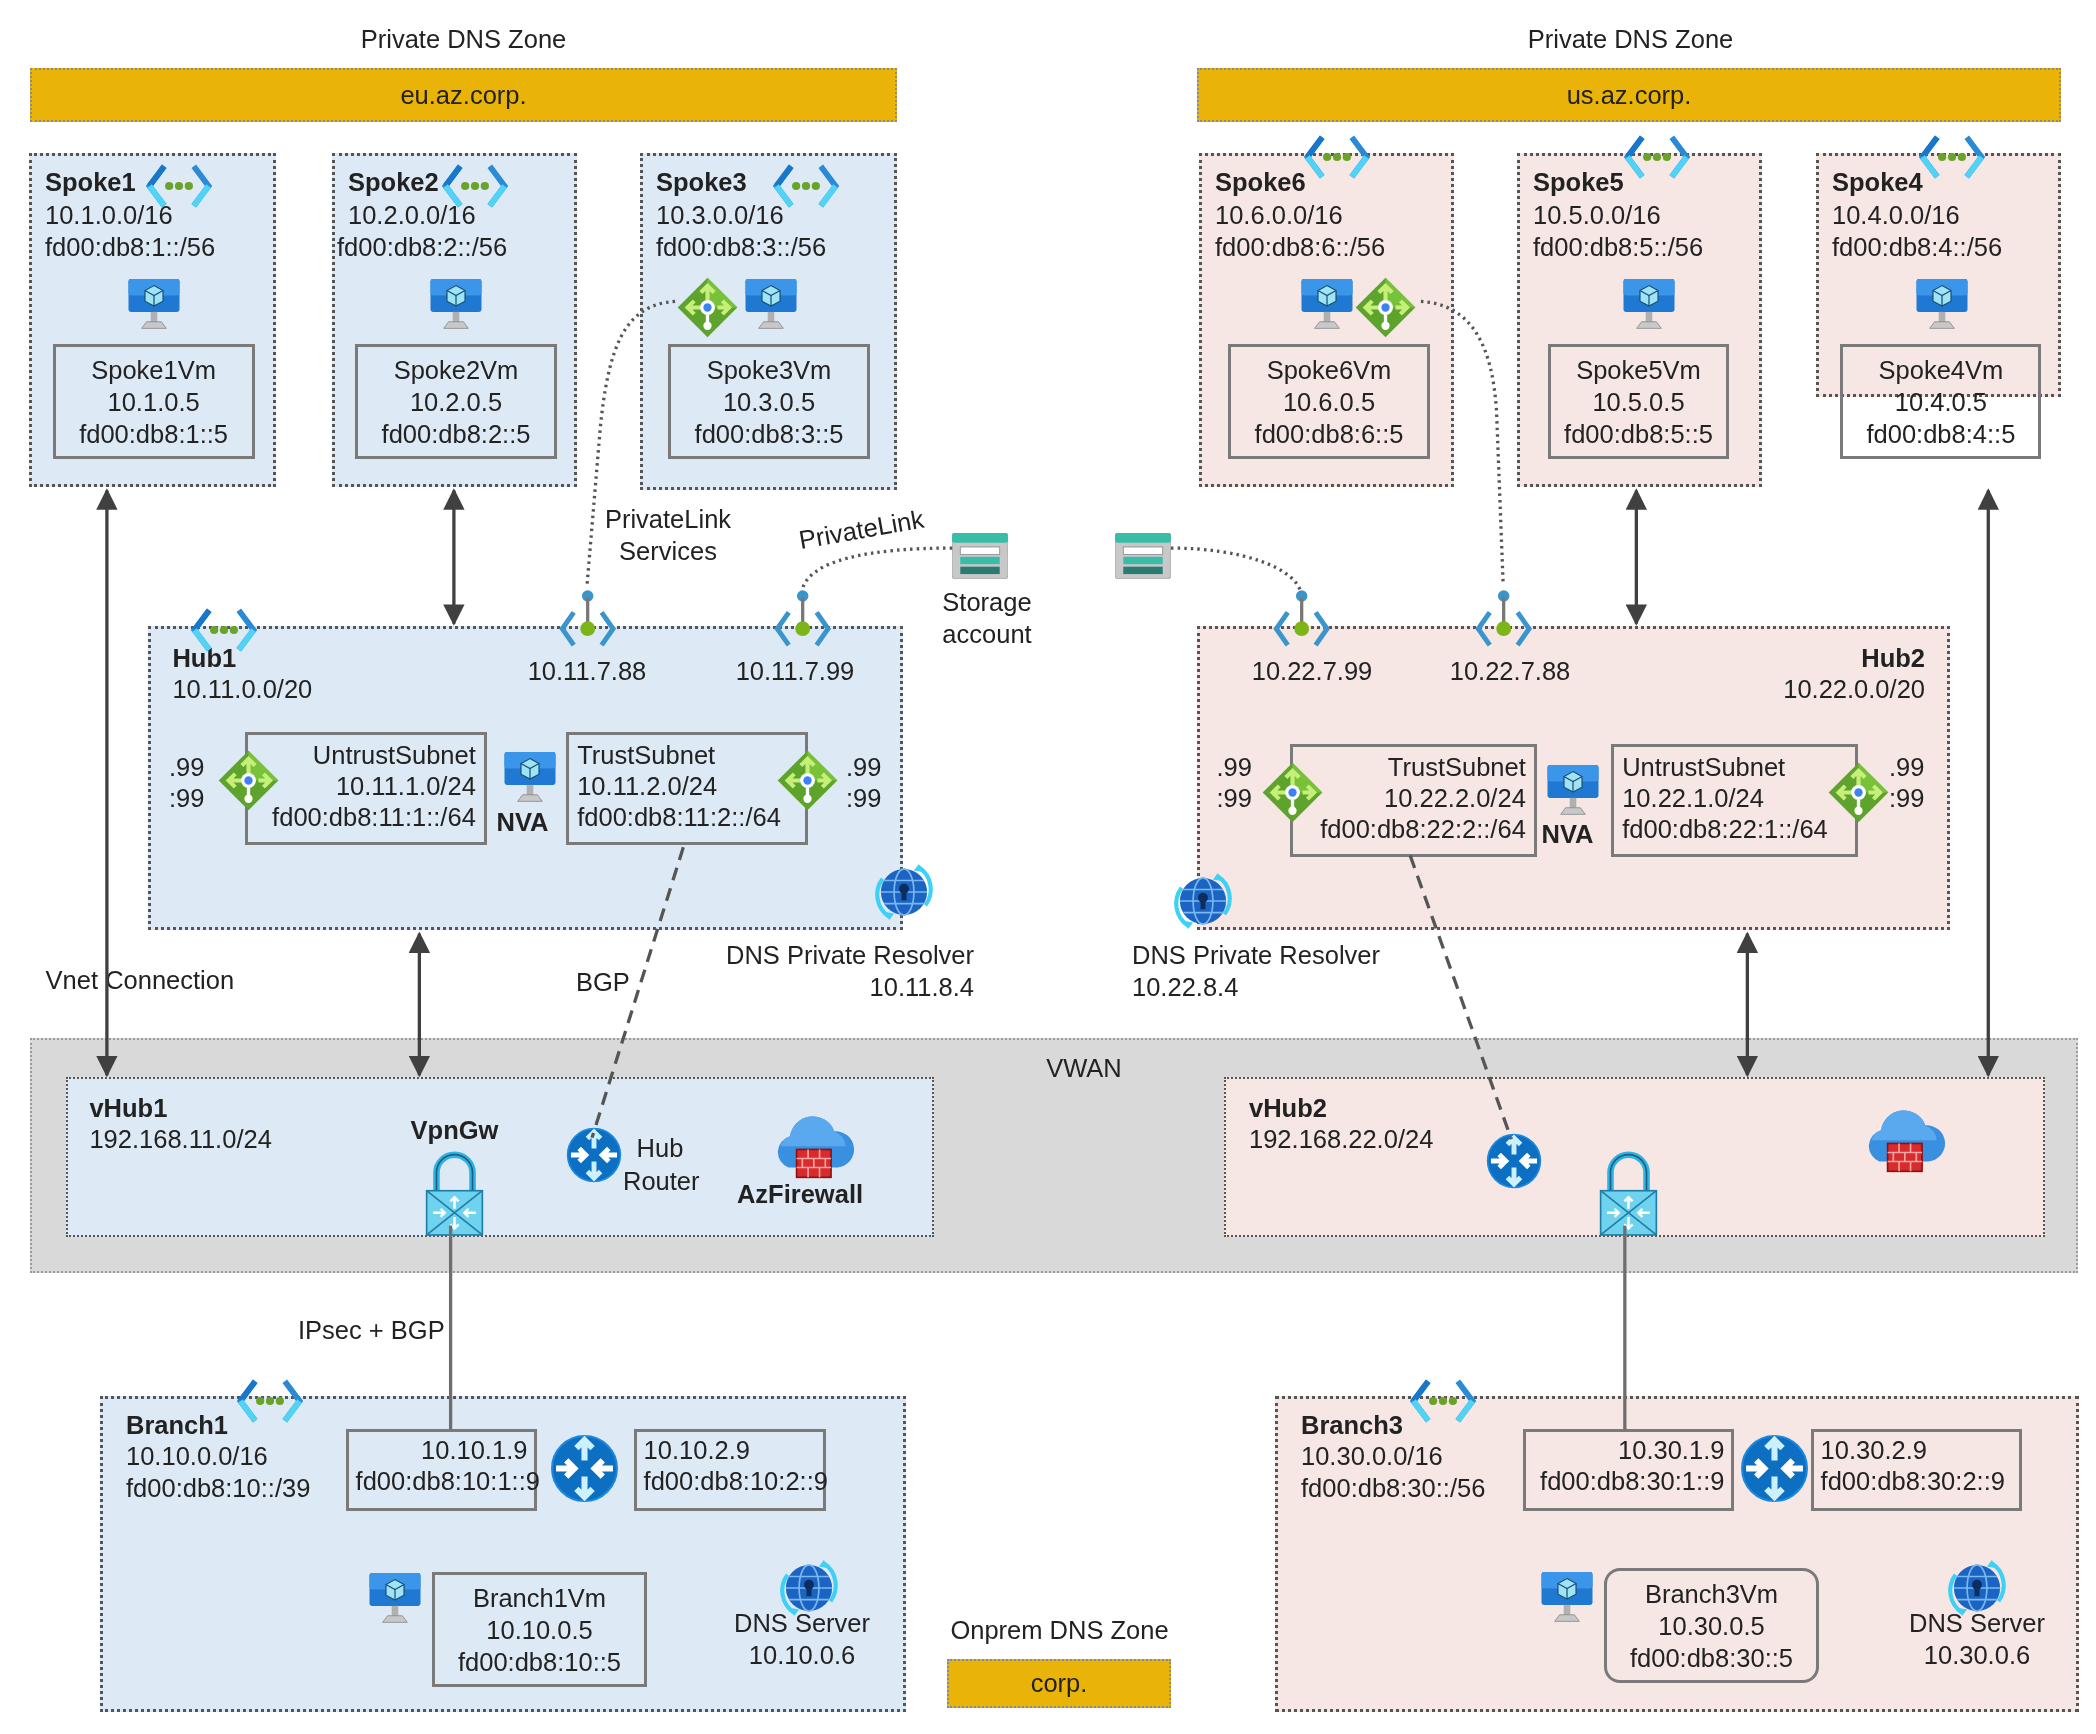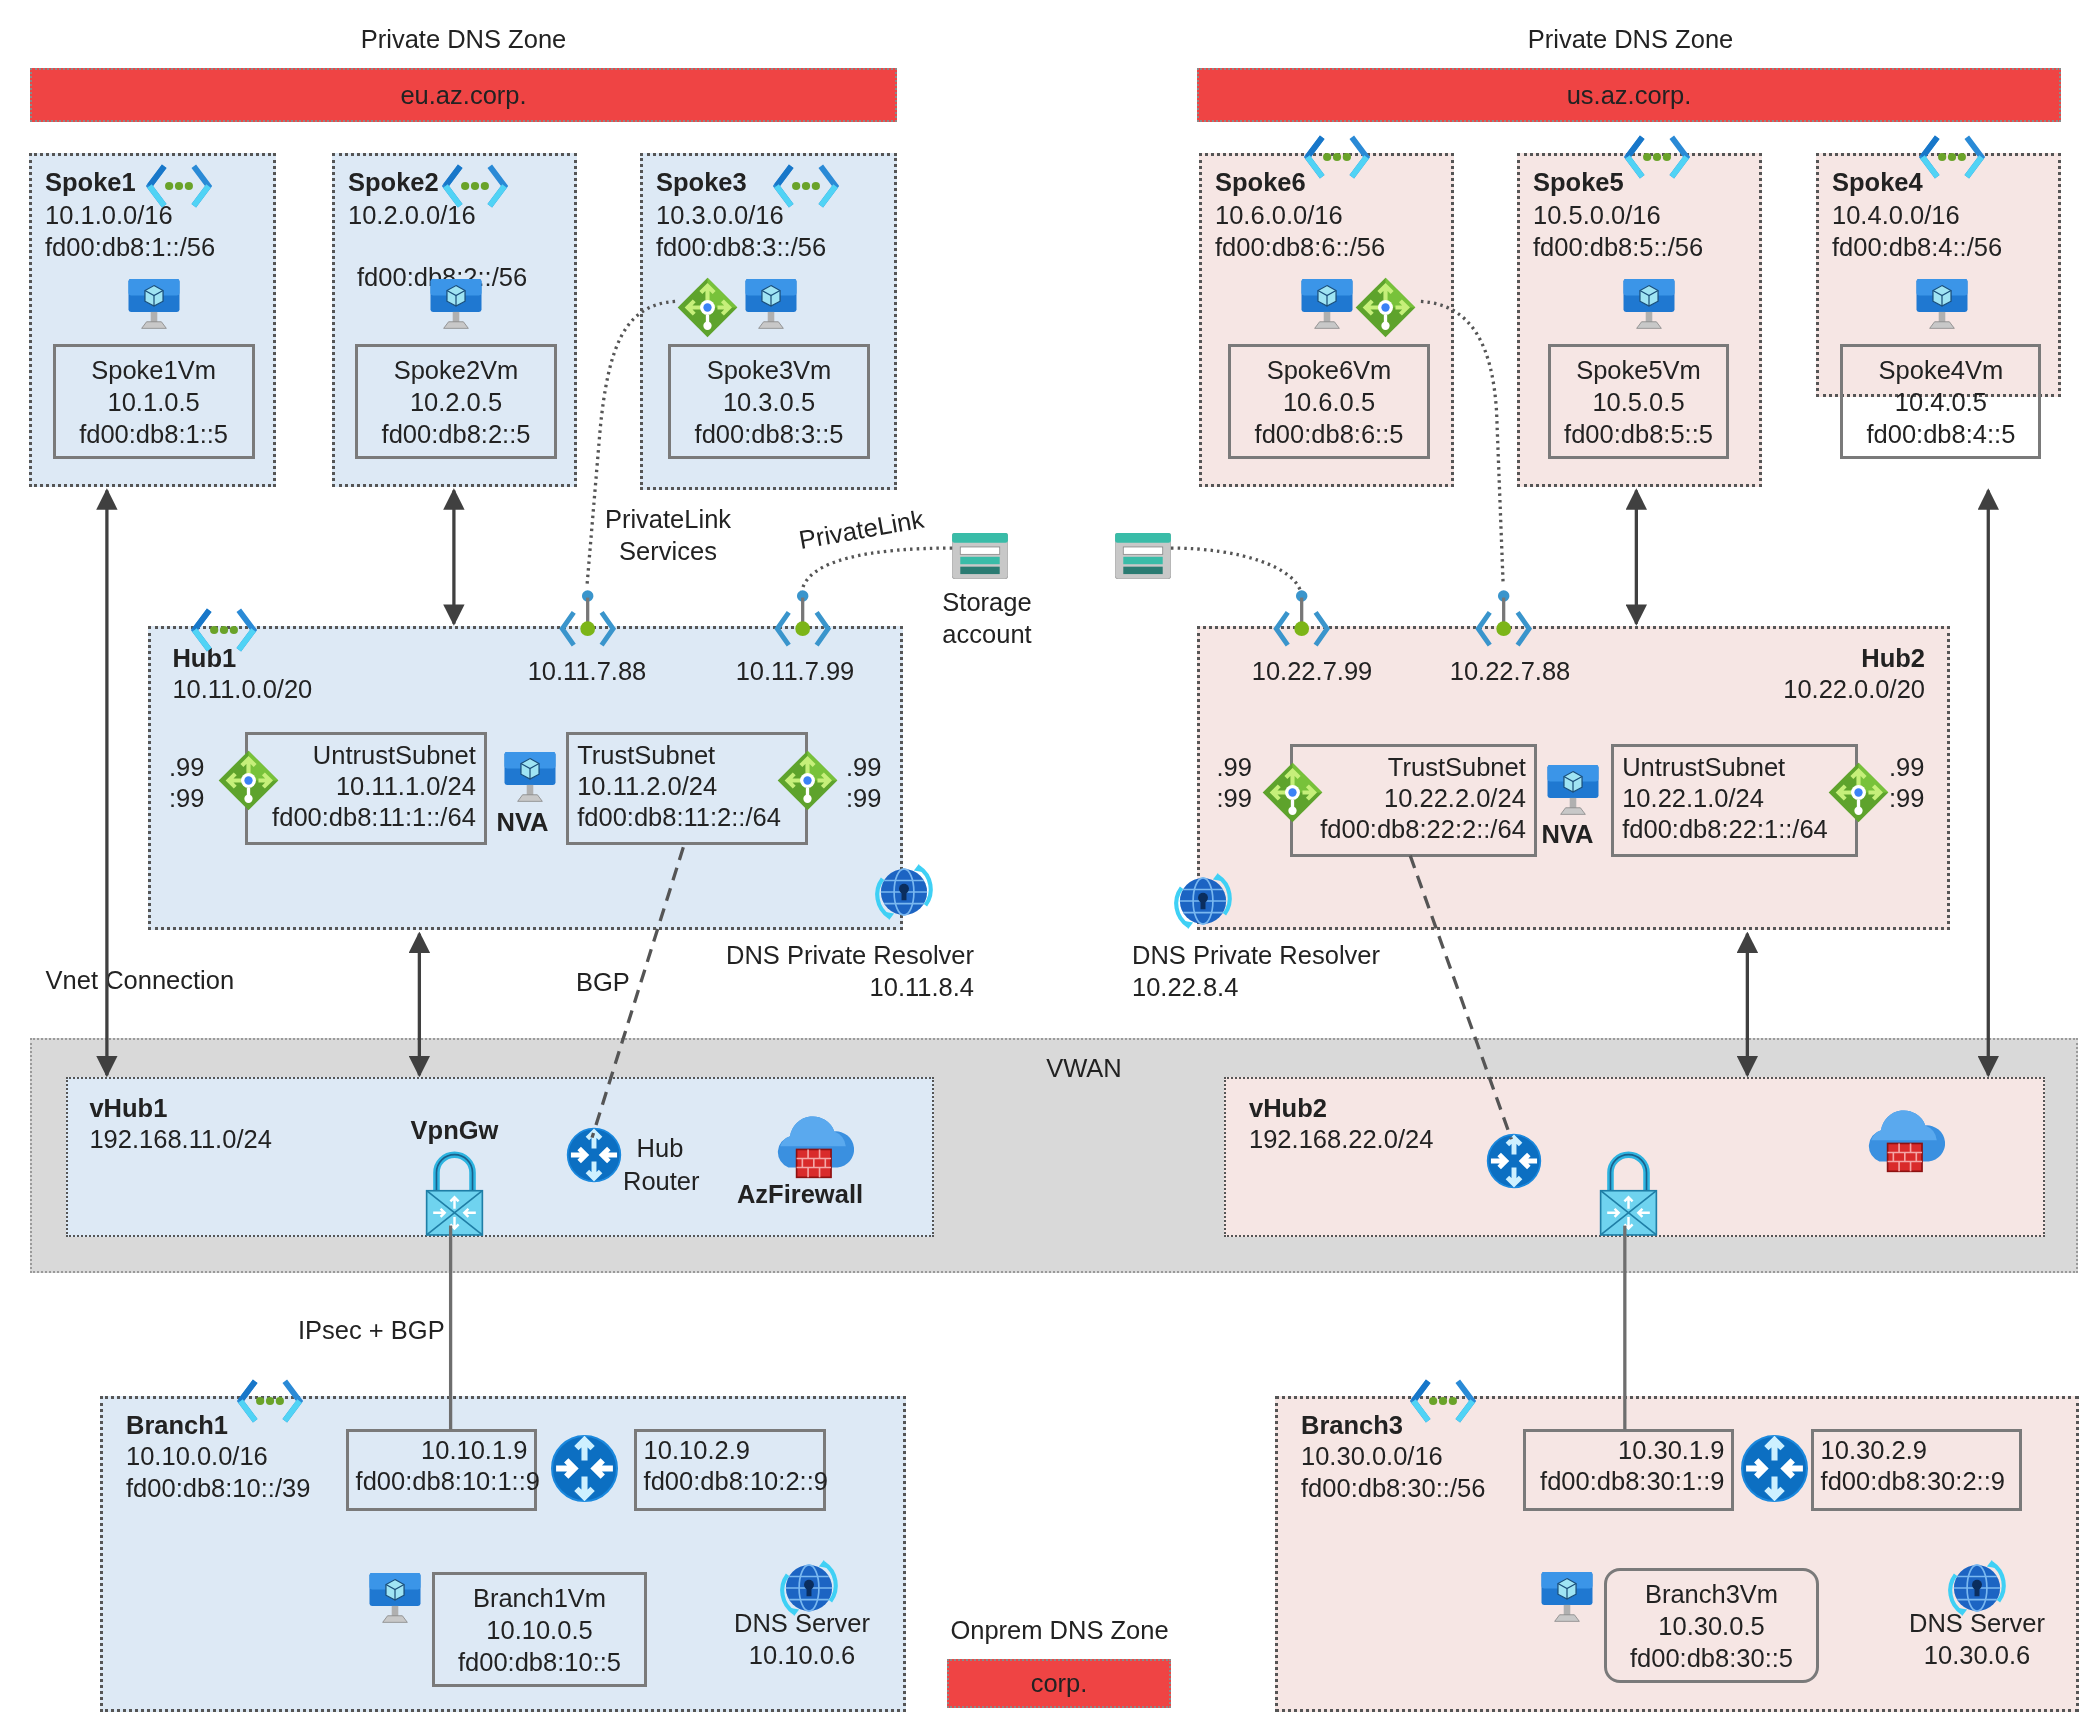--- a/index.html
+++ b/index.html
@@ -1,21 +1,21 @@
 <!DOCTYPE html>
 <html style="font-size:13px"><head>
 <meta charset="utf-8">
 <style>
   html,body{margin:0;padding:0;background:#ffffff;}
   body{width:2096px;height:1735px;position:relative;overflow:hidden;font-family:"Liberation Sans","DejaVu Sans",sans-serif;color:#222;}
   .txt{position:absolute;font-size:25.5px;line-height:32px;white-space:nowrap;color:#222;}
   .bold{font-weight:bold;}
   .c{text-align:center;}
   .r{text-align:right;}
-  .zone{position:absolute;background:#ef4444;border:2.5px dotted #8a8a8a;box-sizing:border-box;display:flex;align-items:center;justify-content:center;font-size:25.5px;color:#222;}
+  .zone{position:absolute;background:#eab308;border:2.5px dotted #8a8a8a;box-sizing:border-box;display:flex;align-items:center;justify-content:center;font-size:25.5px;color:#222;}
   .vnet{position:absolute;border:3.3px dotted #555;box-sizing:border-box;}
   .blue{background:#dde9f5;}
   .pink{background:#f6e6e4;}
   .vwan{position:absolute;background:#d9d9d9;border:2.5px dotted #9a9a9a;box-sizing:border-box;}
   .vmbox{position:absolute;border:3.3px solid #7a7a7a;box-sizing:border-box;font-size:25.5px;line-height:32px;text-align:center;display:flex;flex-direction:column;justify-content:center;}
   .subnet{position:absolute;border:3.3px solid #7a7a7a;box-sizing:border-box;font-size:25.5px;line-height:31px;padding:5px 8.2px;}
   svg.overlay{position:absolute;left:0;top:0;width:2096px;height:1735px;pointer-events:none;}
   .icon{position:absolute;}
 </style>
 </head>
@@ -47,21 +47,21 @@
   <div class="vmbox" style="left:20.6px;top:188px;width:202px;height:115px;">
     <span>Spoke1Vm</span>
     <span>10.1.0.5</span>
     <span>fd00:db8:1::5</span>
   </div>
 </div>
 
 <div class="vnet blue" style="left:332px;top:153px;width:245px;height:334px;">
   <div class="txt bold" style="left:13px;top:10px;">Spoke2</div>
   <div class="txt" style="left:13px;top:43px;">10.2.0.0/16</div>
-  <div class="txt" style="left:22px;top:75px;margin-top:30px;">fd00:db8:2::/56</div>
+  <div class="txt" style="left:2px;top:75px;">fd00:db8:2::/56</div>
   <div class="icon vm-icon-slot" style="left:92px;top:123px;"><svg width="58" height="51" viewBox="0 0 70 62">
         <rect x="4" y="0" width="62" height="40" rx="3" fill="#1f78d1"></rect>
         <rect x="4" y="0" width="62" height="20" rx="3" fill="#3b95e8"></rect>
         <polygon points="35,8 46,14 46,27 35,33 24,27 24,14" fill="#9fe4f3" stroke="#1a4e7a" stroke-width="1.5"></polygon>
         <line x1="35" y1="20" x2="35" y2="33" stroke="#1a4e7a" stroke-width="1.5"></line>
         <polyline points="24,14 35,20 46,14" fill="none" stroke="#1a4e7a" stroke-width="1.5"></polyline>
         <rect x="31" y="40" width="8" height="14" fill="#b0b0b0"></rect>
         <path d="M20,60 L50,60 L44,52 L26,52 z" fill="#c8c8c8" stroke="#888" stroke-width="1"></path>
       </svg></div>
   <div class="vmbox" style="left:20px;top:188px;width:202px;height:115px;">

